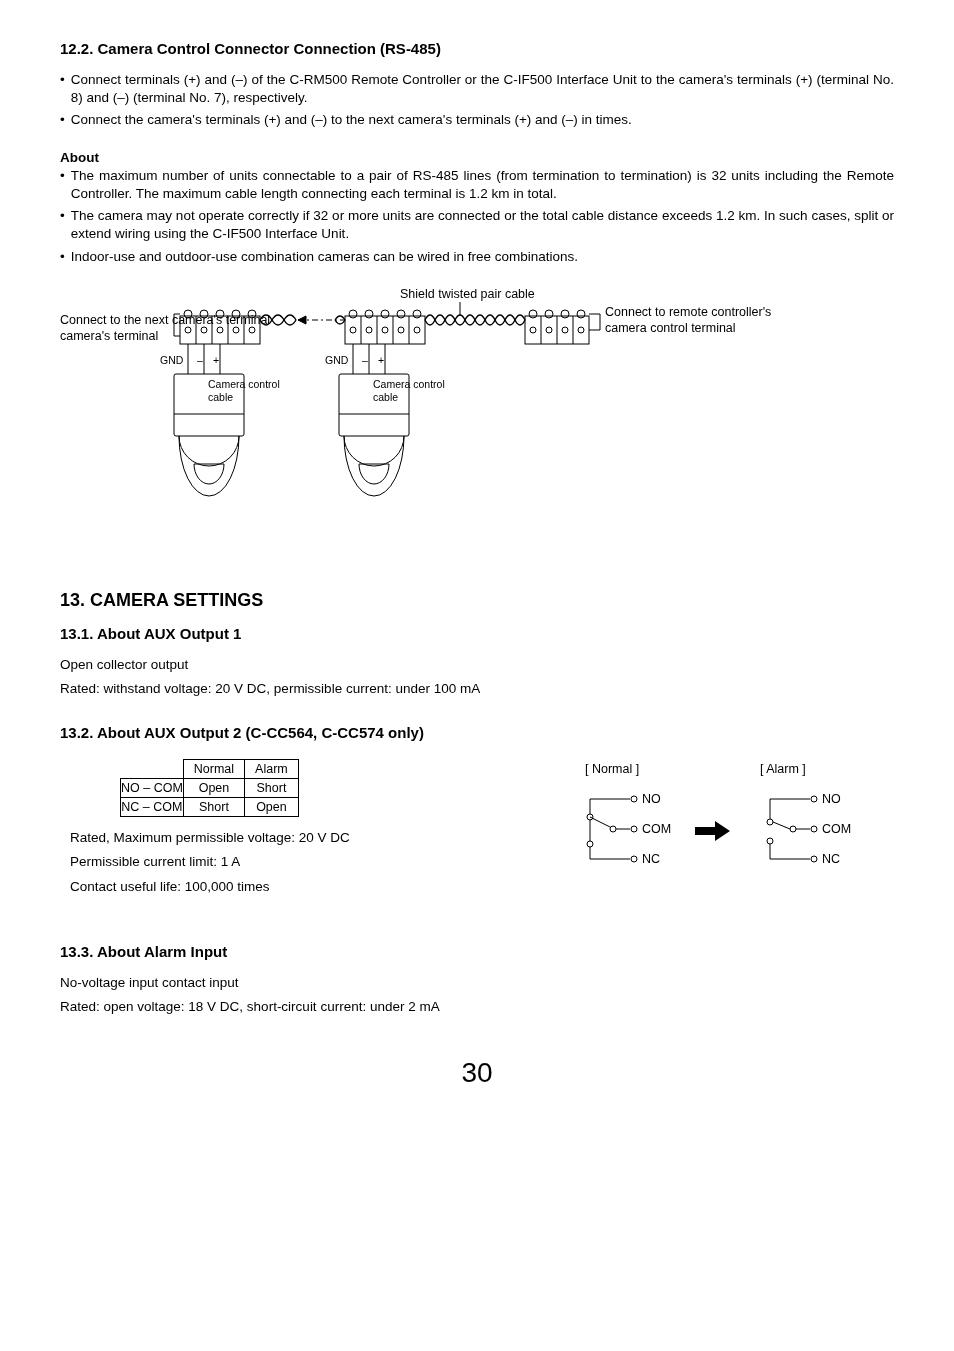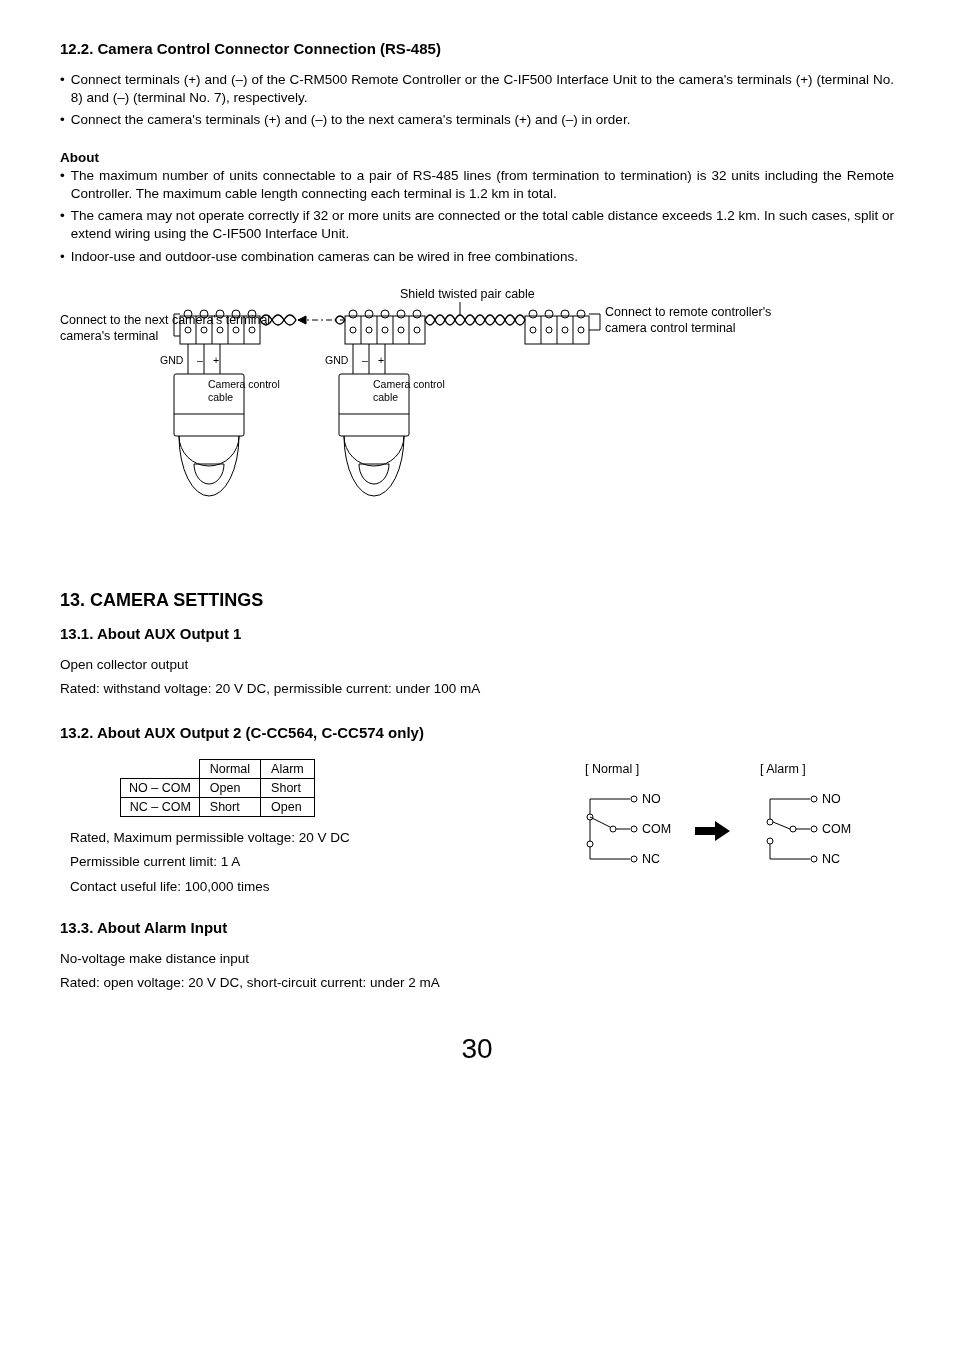--- a/index.html
+++ b/index.html
@@ -70,26 +70,26 @@
     padding-left: 60px;
     margin-bottom: 12px;
   }
   table.aux {
     border-collapse: collapse;
     font-size: 12.5px;
   }
   table.aux th, table.aux td {
     border: 1px solid #000;
     padding: 2px 10px;
-    text-align: left;
+    text-align: center;
     font-weight: normal;
   }
   table.aux td.row-head {
-    text-align: right;
-    padding: 2px 8px;
+    text-align: center;
+    padding: 2px 0;
   }
   .output2-right {
     flex: 1 1 auto;
     position: relative;
     text-decoration: underline;
   }
   .page-num {
     font-size: 28px;
     margin-top: 40px;
     text-align: center;
@@ -102,21 +102,21 @@
 
   <h3 class="section-sub">12.2. Camera Control Connector Connection (RS-485)</h3>
 
   <ul class="bullets">
     <li>
         <span class="dot">•</span>
         <span class="txt">Connect terminals (+) and (–) of the C-RM500 Remote Controller or the C-IF500 Interface Unit to the camera's terminals (+) (terminal No. 8) and (–) (terminal No. 7), respectively.</span>
       </li>
     <li>
         <span class="dot">•</span>
-        <span class="txt">Connect the camera's terminals (+) and (–) to the next camera's terminals (+) and (–) in order.</span>
+        <span class="txt">Connect the camera's terminals (+) and (–) to the next camera's terminals (+) and (–) in times.</span>
       </li>
   </ul>
 
   <div class="notes-heading">About</div>
   <ul class="bullets">
     <li>
         <span class="dot">•</span>
         <span class="txt">The maximum number of units connectable to a pair of RS-485 lines (from termination to termination) is 32 units including the Remote Controller. The maximum cable length connecting each terminal is 1.2 km in total.</span>
       </li>
     <li>
@@ -350,18 +350,18 @@
           <circle cx="30" cy="52" r="3"></circle>
           <line x1="30" y1="55" x2="30" y2="70"></line>
           <line x1="30" y1="70" x2="70" y2="70"></line>
           <circle cx="74" cy="70" r="3"></circle>
           <text x="82" y="74" class="lbl" stroke="none" fill="#000">NC</text>
         </g>
       </svg>
     </div>
   </div>
 
-  <h3 class="section-sub" style="margin-top:16px">13.3. About Alarm Input</h3>
-  <p class="body-text">No-voltage make distance input</p>
-  <p class="body-text">Rated: open voltage: 20 V DC, short-circuit current: under 2 mA</p>
+  <h3 class="section-sub" style="margin-top:40px">13.3. About Alarm Input</h3>
+  <p class="body-text">No-voltage input contact input</p>
+  <p class="body-text">Rated: open voltage: 18 V DC, short-circuit current: under 2 mA</p>
 
   <div class="page-num">30</div>
 </div>
 
 </body></html>

